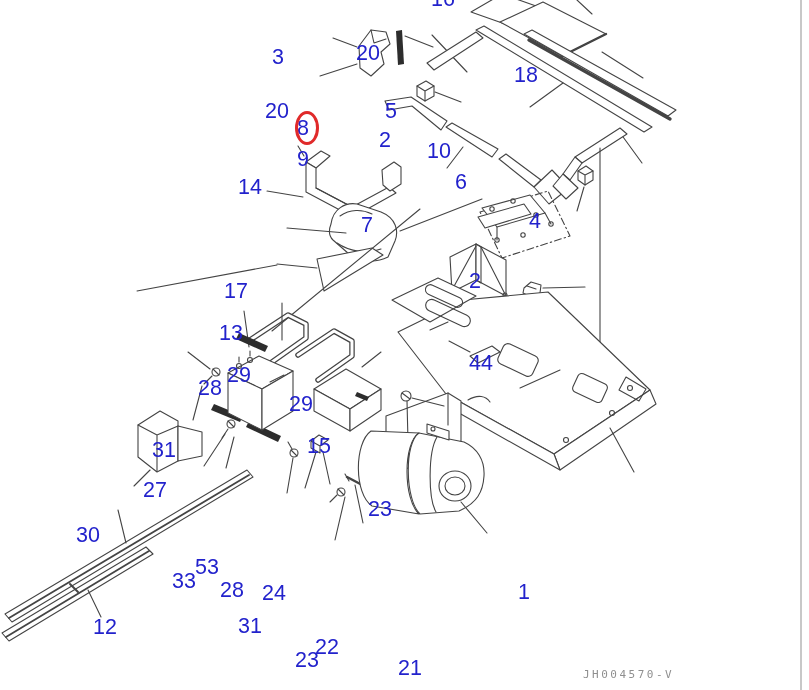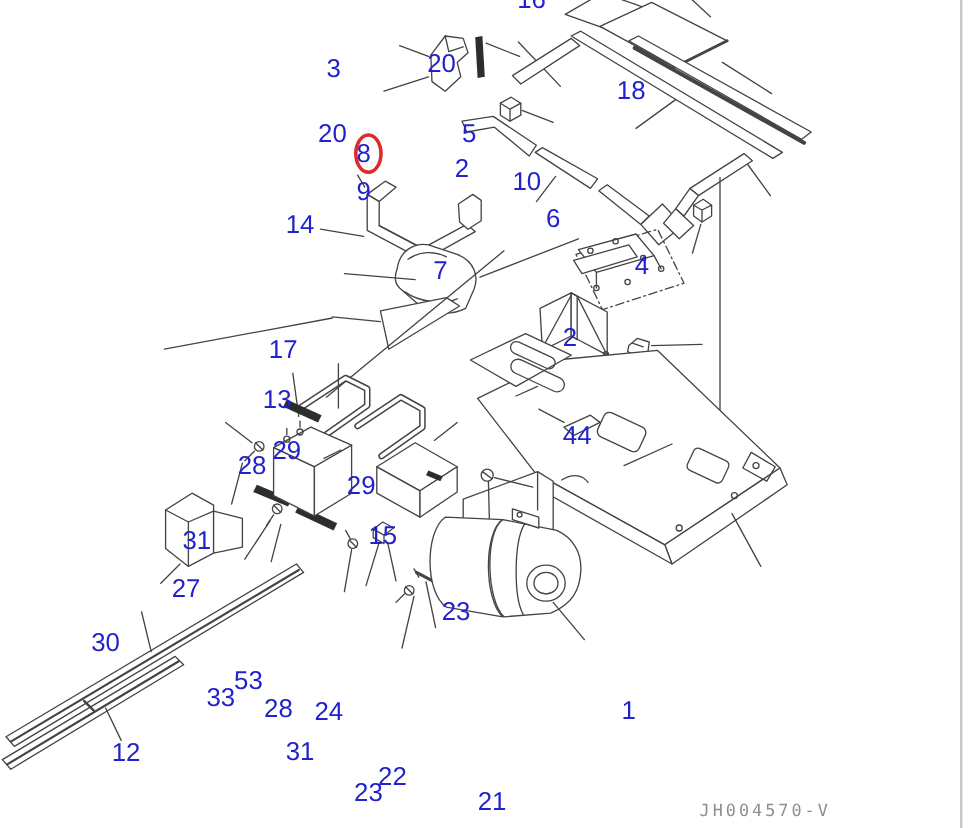--- a/index.html
+++ b/index.html
@@ -21,21 +21,21 @@
     color:var(--callout-color);font-size:21.5px;line-height:1;
     font-family:"Liberation Sans",sans-serif;white-space:nowrap;
     cursor:pointer;user-select:none;
   }
   .highlight-ellipse{
     position:absolute;border:3.2px solid var(--highlight-color);
     border-radius:50%;box-sizing:border-box;pointer-events:none;
   }
   .watermark{
     position:absolute;color:var(--watermark-color);
-    font-family:"DejaVu Sans Mono",monospace;font-size:14px;
+    font-family:"DejaVu Sans Mono",monospace;font-size:11px;
     letter-spacing:2.5px;white-space:nowrap;
   }
   .page-border{position:absolute;top:0;width:2px;height:690px;background:var(--border-color);}
   svg *{vector-effect:non-scaling-stroke;}
 </style>
 </head>
 <body>
 
 <div class="canvas">
 

